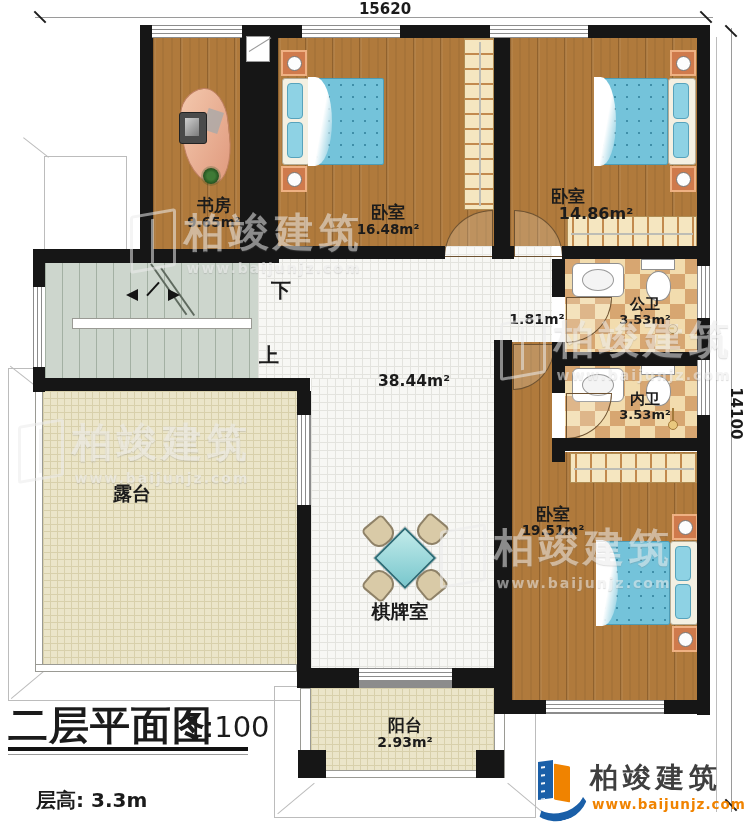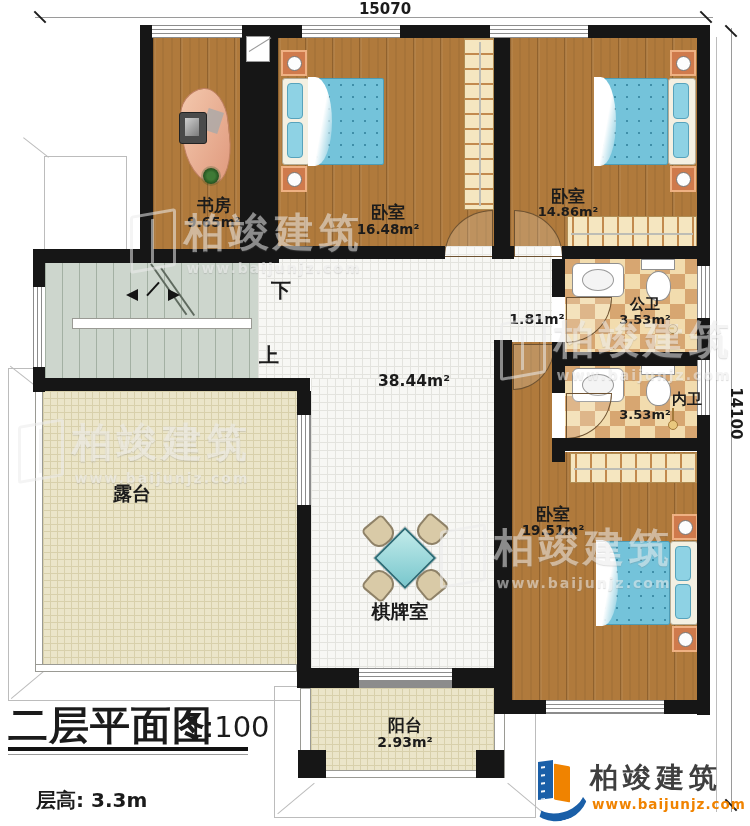--- a/index.html
+++ b/index.html
@@ -192,40 +192,40 @@
   <div class="chair" style="left:418px;top:517px;transform:rotate(40deg);"></div>
   <div class="chair" style="left:366px;top:571px;transform:rotate(-140deg);"></div>
   <div class="chair" style="left:417px;top:570px;transform:rotate(140deg);"></div>
   <div class="abs" style="left:383px;top:536px;width:44px;height:44px;z-index:21;background:linear-gradient(135deg,#c2ebea,#79c7cd);border:2px solid #2e6e78;transform:rotate(45deg);box-sizing:border-box;box-shadow:0 0 0 1px rgba(0,0,0,0.15);"></div>
 
   <div class="lbl" style="left:174px;top:196px;width:80px;font-size:17px;">书房</div>
   <div class="lbl" style="left:174px;top:215px;width:80px;font-size:13.5px;">9.65m²</div>
   <div class="lbl" style="left:348px;top:203px;width:80px;font-size:17px;">卧室</div>
   <div class="lbl" style="left:348px;top:222px;width:80px;font-size:13.5px;">16.48m²</div>
   <div class="lbl" style="left:528px;top:187px;width:80px;font-size:17px;">卧室</div>
-  <div class="lbl" style="left:528px;top:205px;width:80px;font-size:13px;">14.86m²</div>
+  <div class="lbl" style="left:556px;top:205px;width:80px;font-size:16px;">14.86m²</div>
   <div class="lbl" style="left:610px;top:296px;width:70px;font-size:15px;">公卫</div>
   <div class="lbl" style="left:612px;top:313px;width:66px;font-size:13px;">3.53m²</div>
-  <div class="lbl" style="left:610px;top:391px;width:70px;font-size:15px;padding-left:42px;">内卫</div>
+  <div class="lbl" style="left:610px;top:391px;width:70px;font-size:15px;">内卫</div>
   <div class="lbl" style="left:612px;top:408px;width:66px;font-size:13px;">3.53m²</div>
   <div class="lbl" style="left:515px;top:505px;width:76px;font-size:17px;">卧室</div>
   <div class="lbl" style="left:512px;top:523px;width:82px;font-size:13.5px;">19.51m²</div>
   <div class="lbl" style="left:355px;top:601px;width:90px;font-size:19px;">棋牌室</div>
   <div class="lbl" style="left:94px;top:483px;width:76px;font-size:19px;">露台</div>
   <div class="lbl" style="left:369px;top:716px;width:72px;font-size:17px;">阳台</div>
   <div class="lbl" style="left:371px;top:735px;width:68px;font-size:14px;">2.93m²</div>
   <div class="lbl" style="left:378px;top:373px;width:72px;font-size:15.5px;">38.44m²</div>
   <div class="lbl" style="left:506px;top:312px;width:62px;font-size:14px;">1.81m²</div>
   <div class="lbl" style="left:268px;top:279px;width:26px;font-size:20px;">下</div>
   <div class="lbl" style="left:256px;top:344px;width:26px;font-size:20px;">上</div>
 
   <div class="dimline" style="left:35px;top:17px;width:678px;height:1px;"></div>
   <div class="tick" style="left:32px;top:16px;"></div>
   <div class="tick" style="left:698px;top:16px;"></div>
-  <div class="lbl" style="left:345px;top:1px;width:80px;font-size:15px;">15070</div>
+  <div class="lbl" style="left:345px;top:1px;width:80px;font-size:15px;">15620</div>
   <div class="dimline" style="left:731px;top:28px;width:1px;height:784px;"></div>
   <div class="tick" style="left:723px;top:30px;"></div>
   <div class="tick" style="left:723px;top:804px;"></div>
   <div class="lbl" style="left:706px;top:405px;width:60px;font-size:15px;transform:rotate(90deg);">14100</div>
 
   <div class="wm" style="left:130px;top:205px;">
     <span class="wm-icon"></span>
     <span>
       <span class="wm-name" style="display:block;">柏竣建筑</span>
       <span class="wm-url" style="display:block;text-align:center;">www.baijunjz.com</span>

